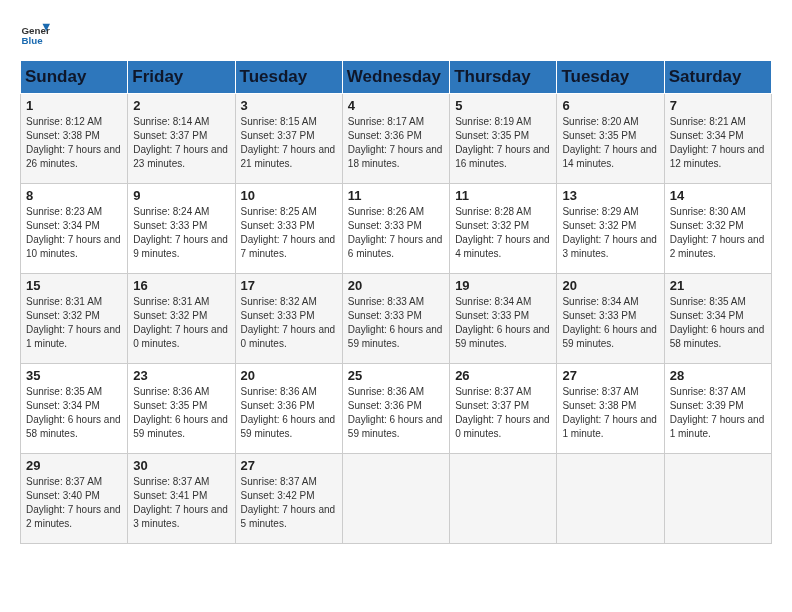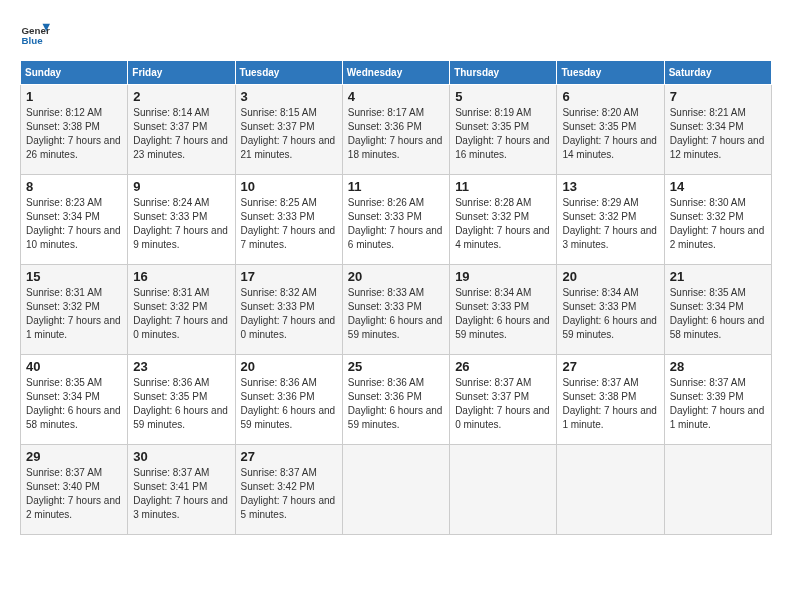--- a/index.html
+++ b/index.html
@@ -37,24 +37,24 @@
       font-size: 15px;
       color: #555;
     }
     table {
       width: 100%;
       border-collapse: collapse;
       font-size: 11px;
     }
     thead tr th {
       background-color: #2e77bc;
-      color: #ffffff;
+      color: #0f172a;
       padding: 6px 4px;
       text-align: left;
-      font-size: 10px;
+      font-size: 17px;
       font-weight: bold;
       border: 1px solid #fff;
     }
     tbody tr td {
       border: 1px solid #ccc;
       vertical-align: top;
       padding: 4px 5px;
       height: 90px;
       width: calc(100% / 7);
     }
@@ -237,21 +237,21 @@
         </td>
         <td>
           <span class="day-num">21</span>
           <div class="day-detail">
             Sunrise: 8:35 AM<br>Sunset: 3:34 PM<br>Daylight: 6 hours and 58 minutes.
           </div>
         </td>
       </tr>
       <tr>
         <td>
-          <span class="day-num">40</span>
+          <span class="day-num">35</span>
           <div class="day-detail">
             Sunrise: 8:35 AM<br>Sunset: 3:34 PM<br>Daylight: 6 hours and 58 minutes.
           </div>
         </td>
         <td>
           <span class="day-num">23</span>
           <div class="day-detail">
             Sunrise: 8:36 AM<br>Sunset: 3:35 PM<br>Daylight: 6 hours and 59 minutes.
           </div>
         </td>

